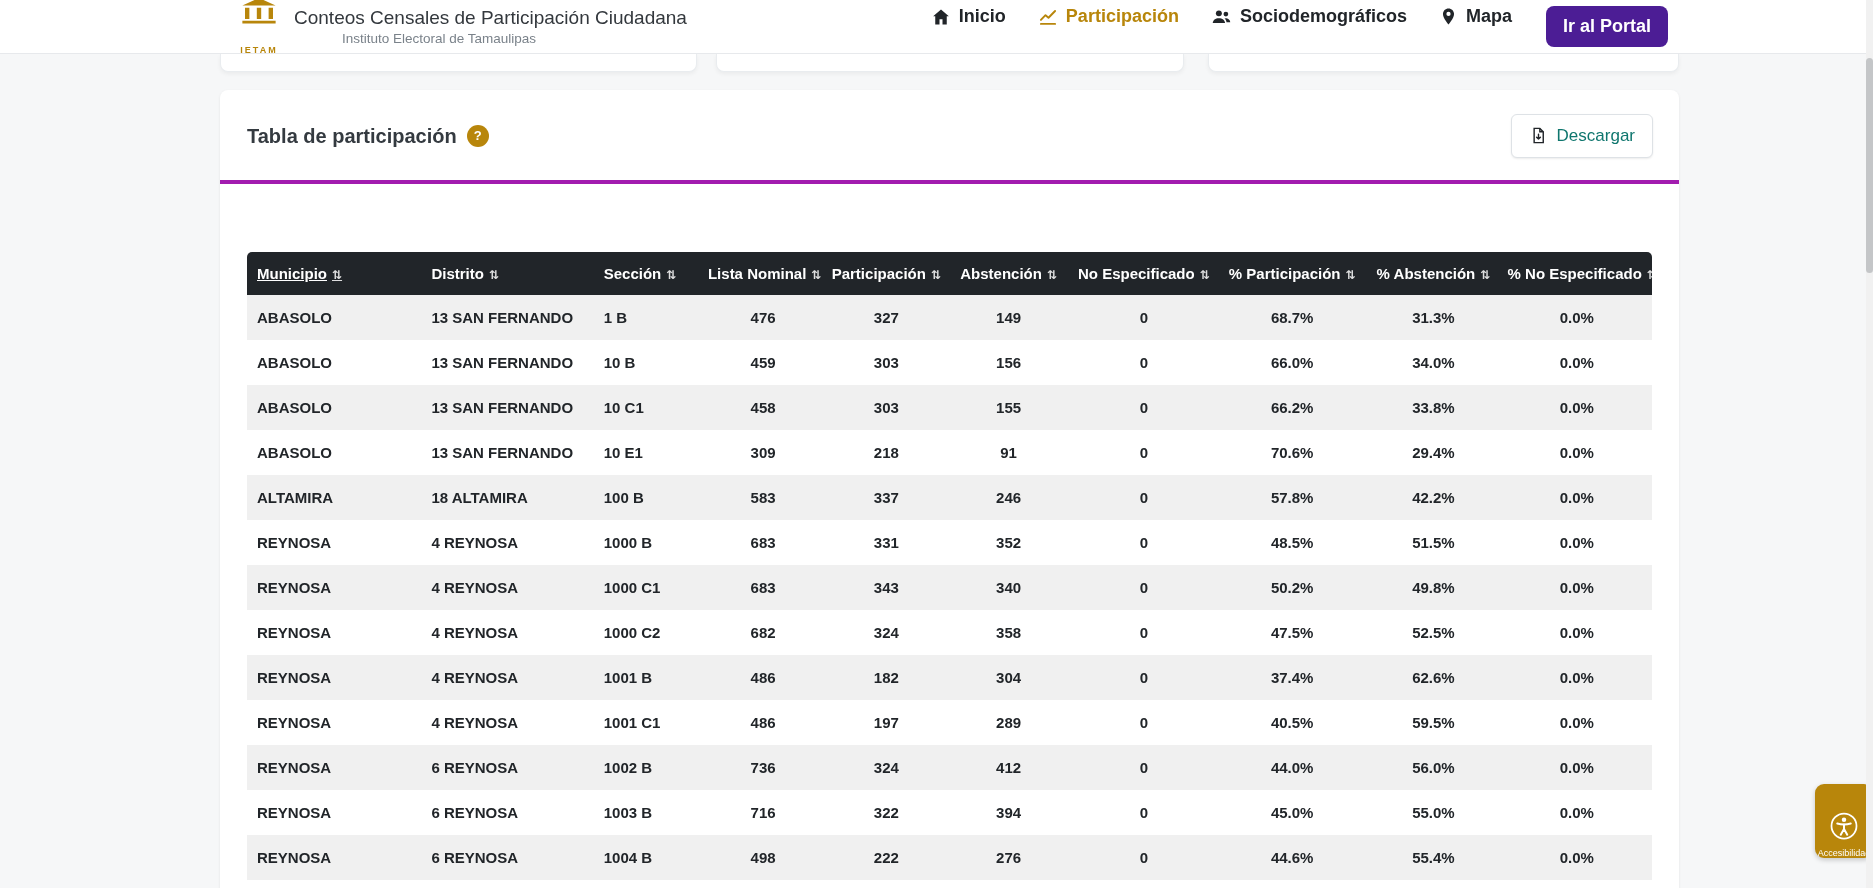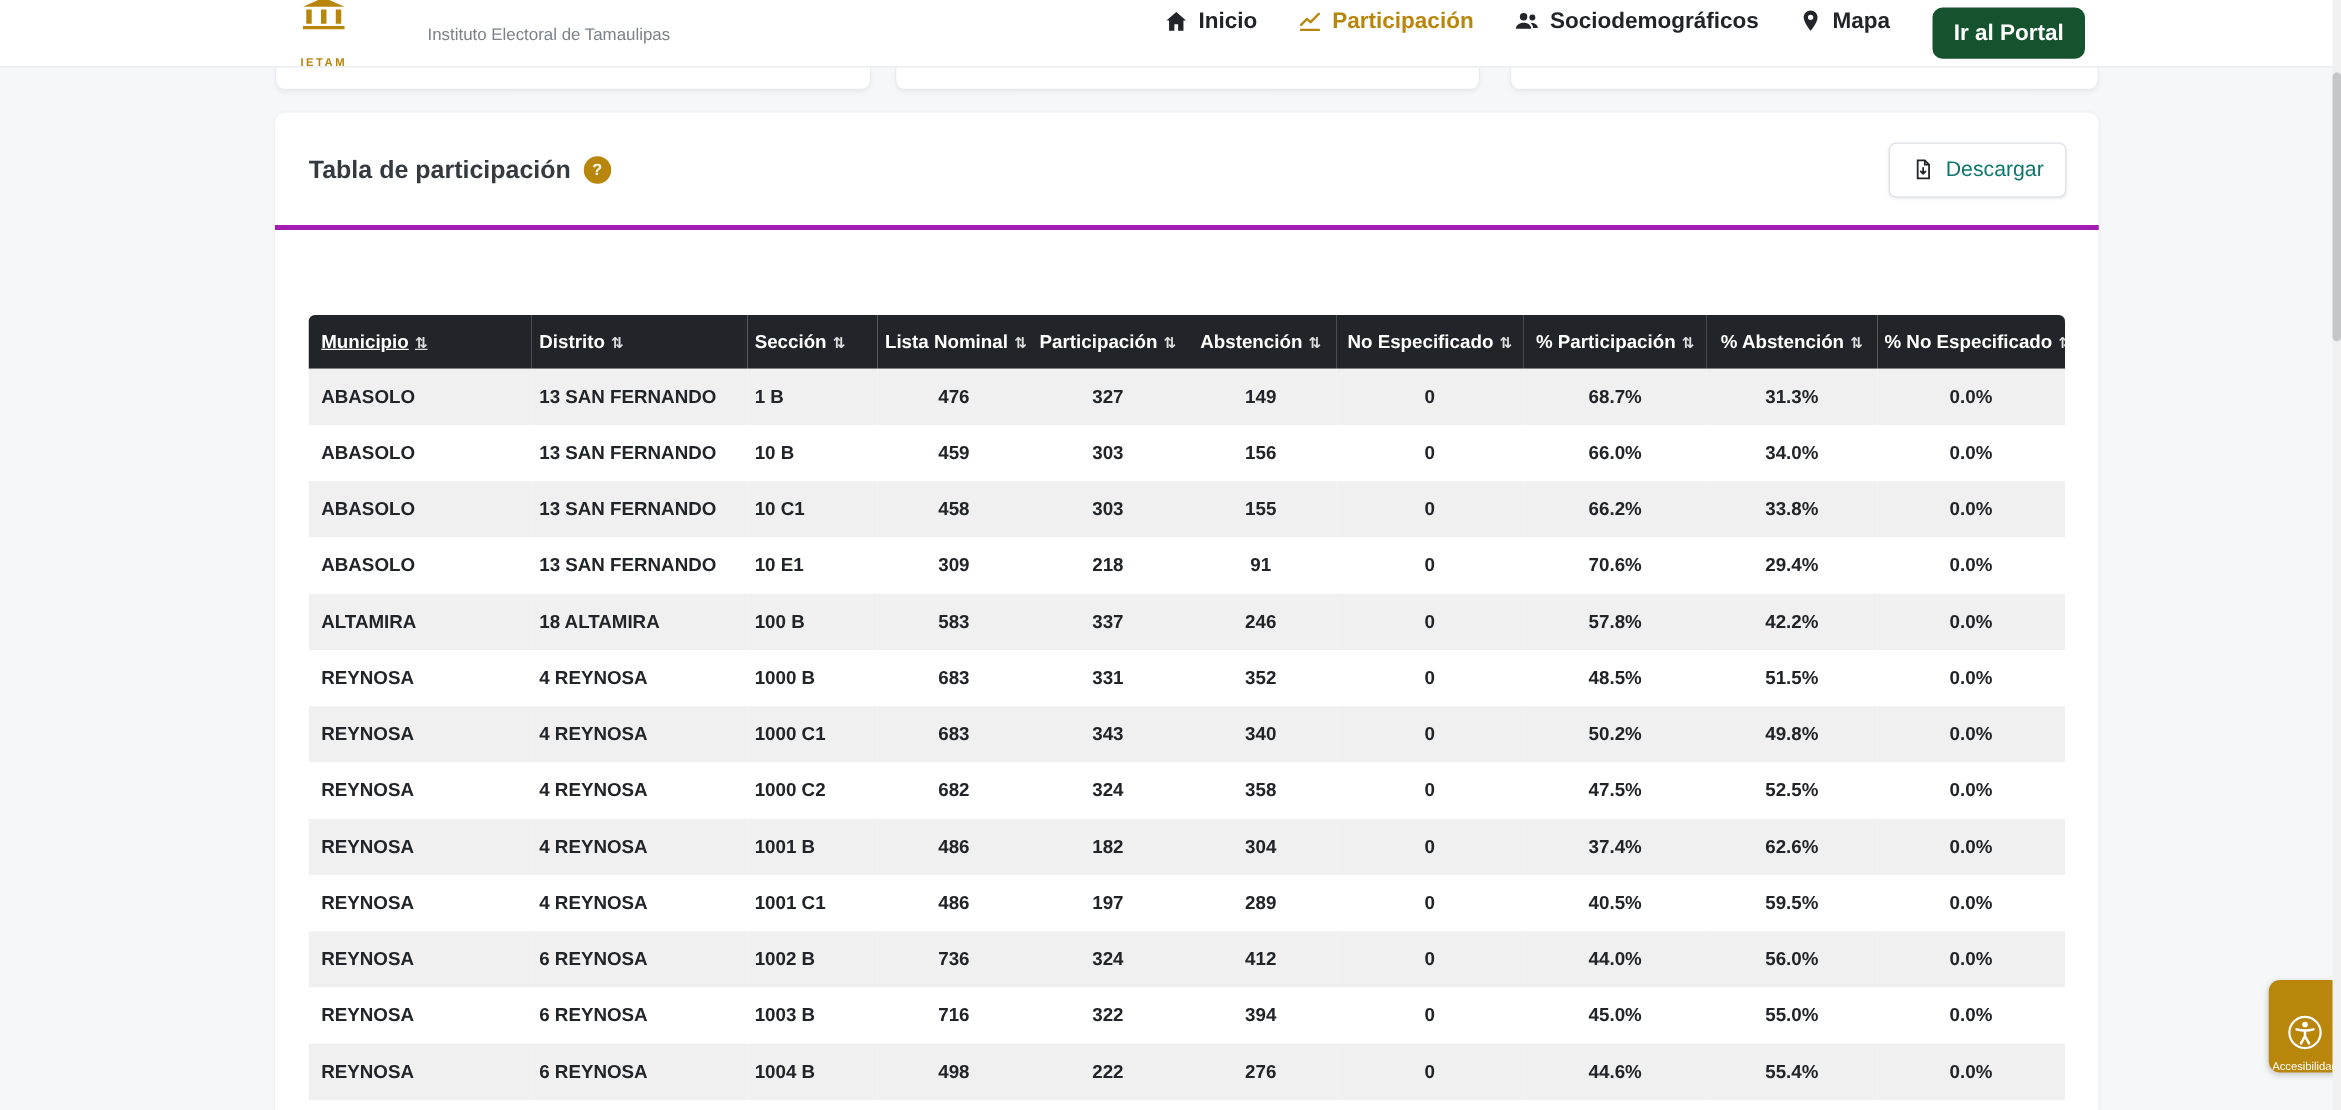--- a/index.html
+++ b/index.html
@@ -27,21 +27,21 @@
   .nav-right { margin-left: auto; display: flex; align-items: flex-start; }
   .nav-items { display: flex; align-items: center; gap: 32px; }
   .nav-link {
     display: flex; align-items: center; gap: 8px;
     font-size: 18px; font-weight: 700; color: #212529;
     text-decoration: none; cursor: pointer; white-space: nowrap;
   }
   .nav-link.active { color: #B8860B; }
   .nav-ic { display: inline-flex; align-items: center; }
   .portal-btn {
-    margin-left: 34px; background: #14532d; color: #fff;
+    margin-left: 34px; background: #4c1d95; color: #fff;
     font-size: 18px; font-weight: 700; padding: 10px 17px;
     border-radius: 8px; border: none; cursor: pointer; white-space: nowrap;
   }
 
   
   .card-stub {
     position: absolute; top: 54px; height: 18px; background: #fff;
     border: 1px solid #e9ecef; border-top: none;
     border-radius: 0 0 8px 8px; box-shadow: 0 2px 4px rgba(0,0,0,.05);
     z-index: 1;
@@ -128,20 +128,21 @@
 <header class="navbar">
   <div class="nav-inner">
     <div class="brand">
       <span class="logo">
         <svg width="42" height="28" viewBox="0 0 48 32">
           <path fill="#B8860B" d="M24 0 5 8.5h38zM8 11h5v13H8zm13.5 0h5v13h-5zM35 11h5v13h-5zM5 26h38v3H5z"></path>
         </svg>
         <span class="logo-text">IETAM</span>
       </span>
       <span>
+        <div class="brand-title">Conteos Censales de Participación Ciudadana</div>
         <div class="brand-sub">Instituto Electoral de Tamaulipas</div>
       </span>
     </div>
     <div class="nav-right">
       <div class="nav-items">
           <a class="nav-link">
             <span class="nav-ic">
               <svg width="20" height="20" viewBox="0 0 24 24">
                 <path fill="currentColor" d="M12 3.1 2.6 11.2h2.5V21h5.1v-6.2h3.6V21h5.1v-9.8h2.5z"></path>
               </svg>

